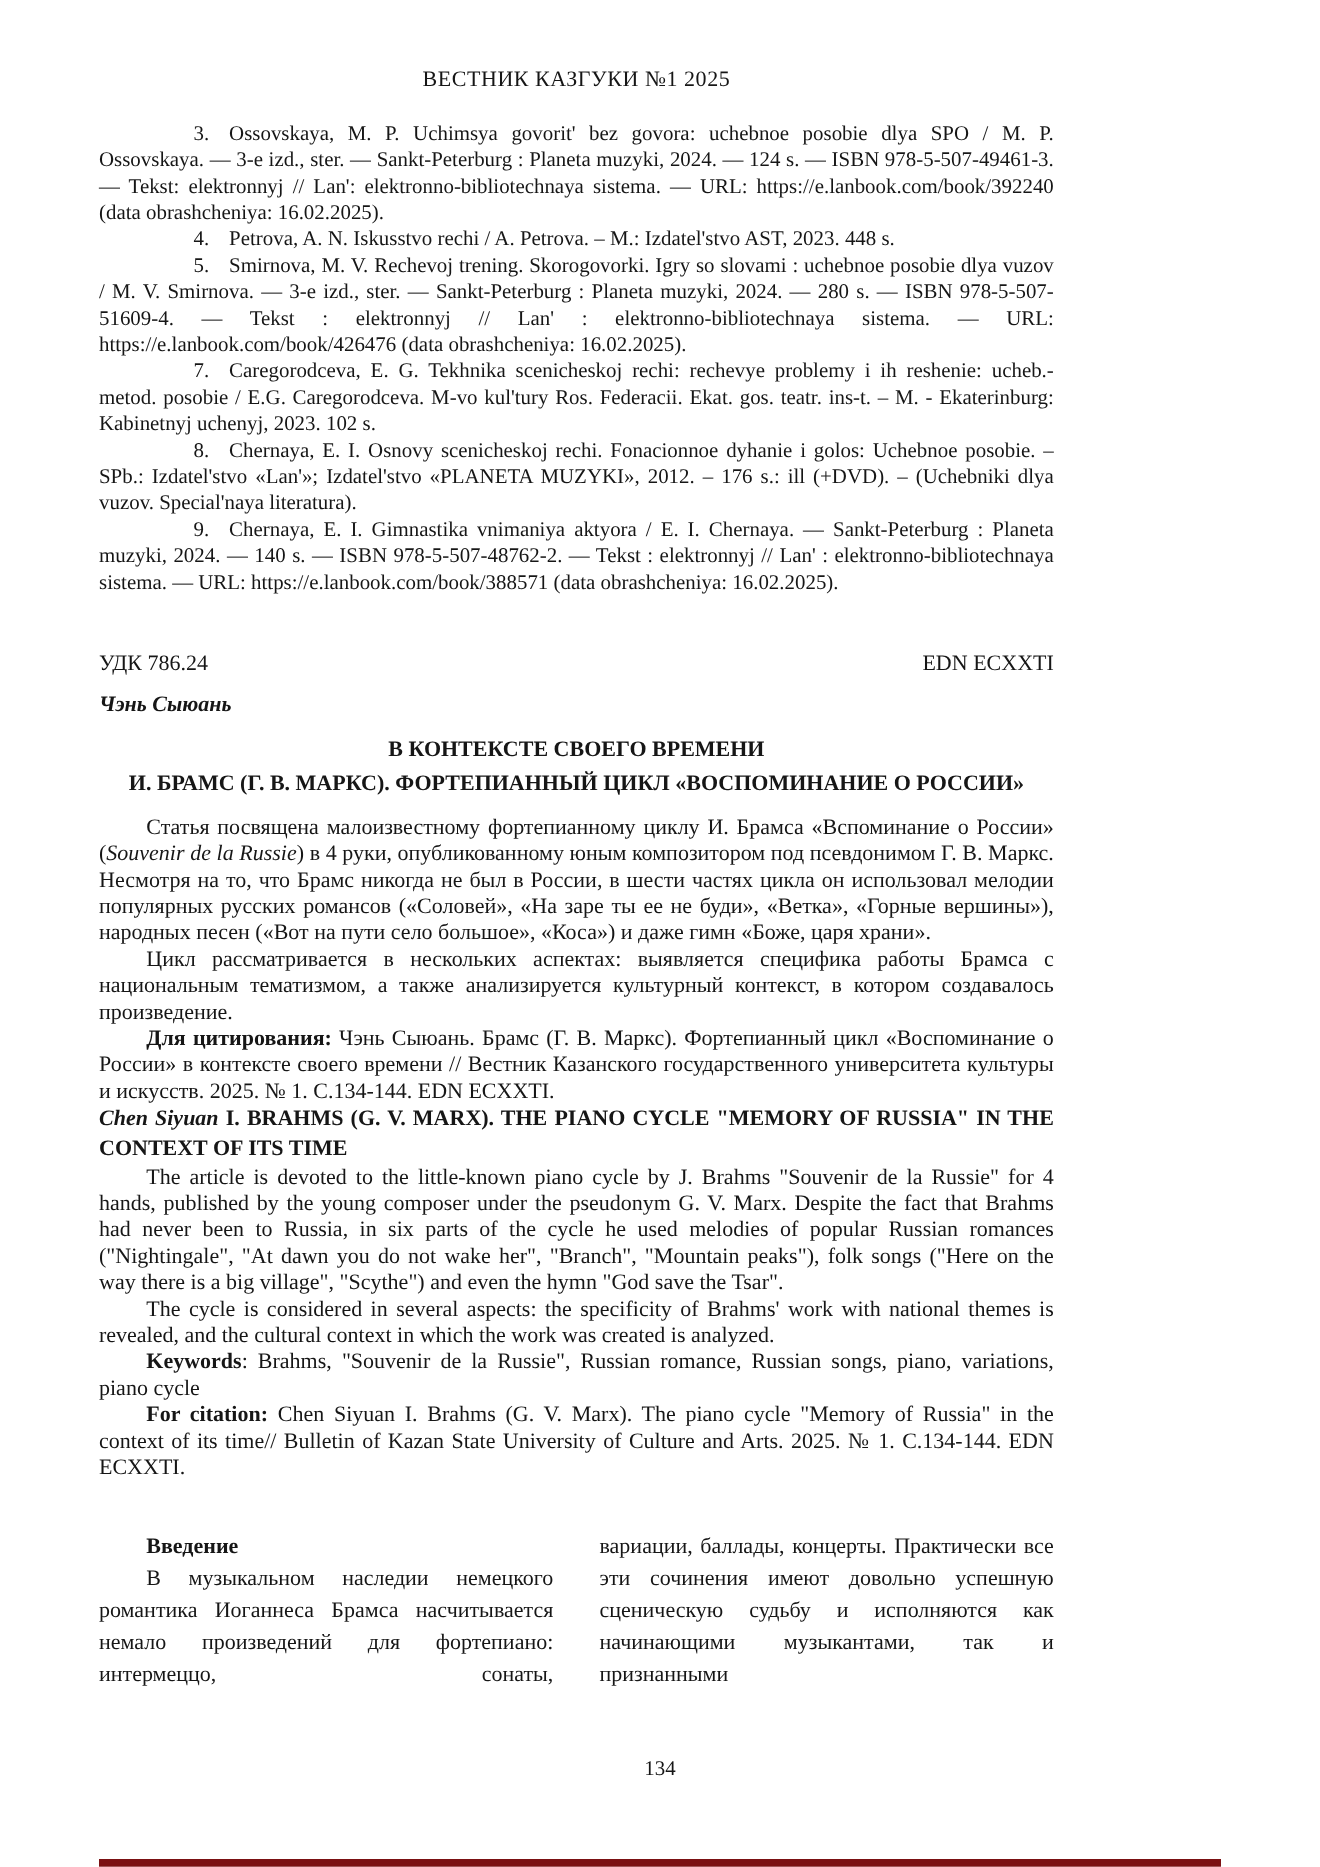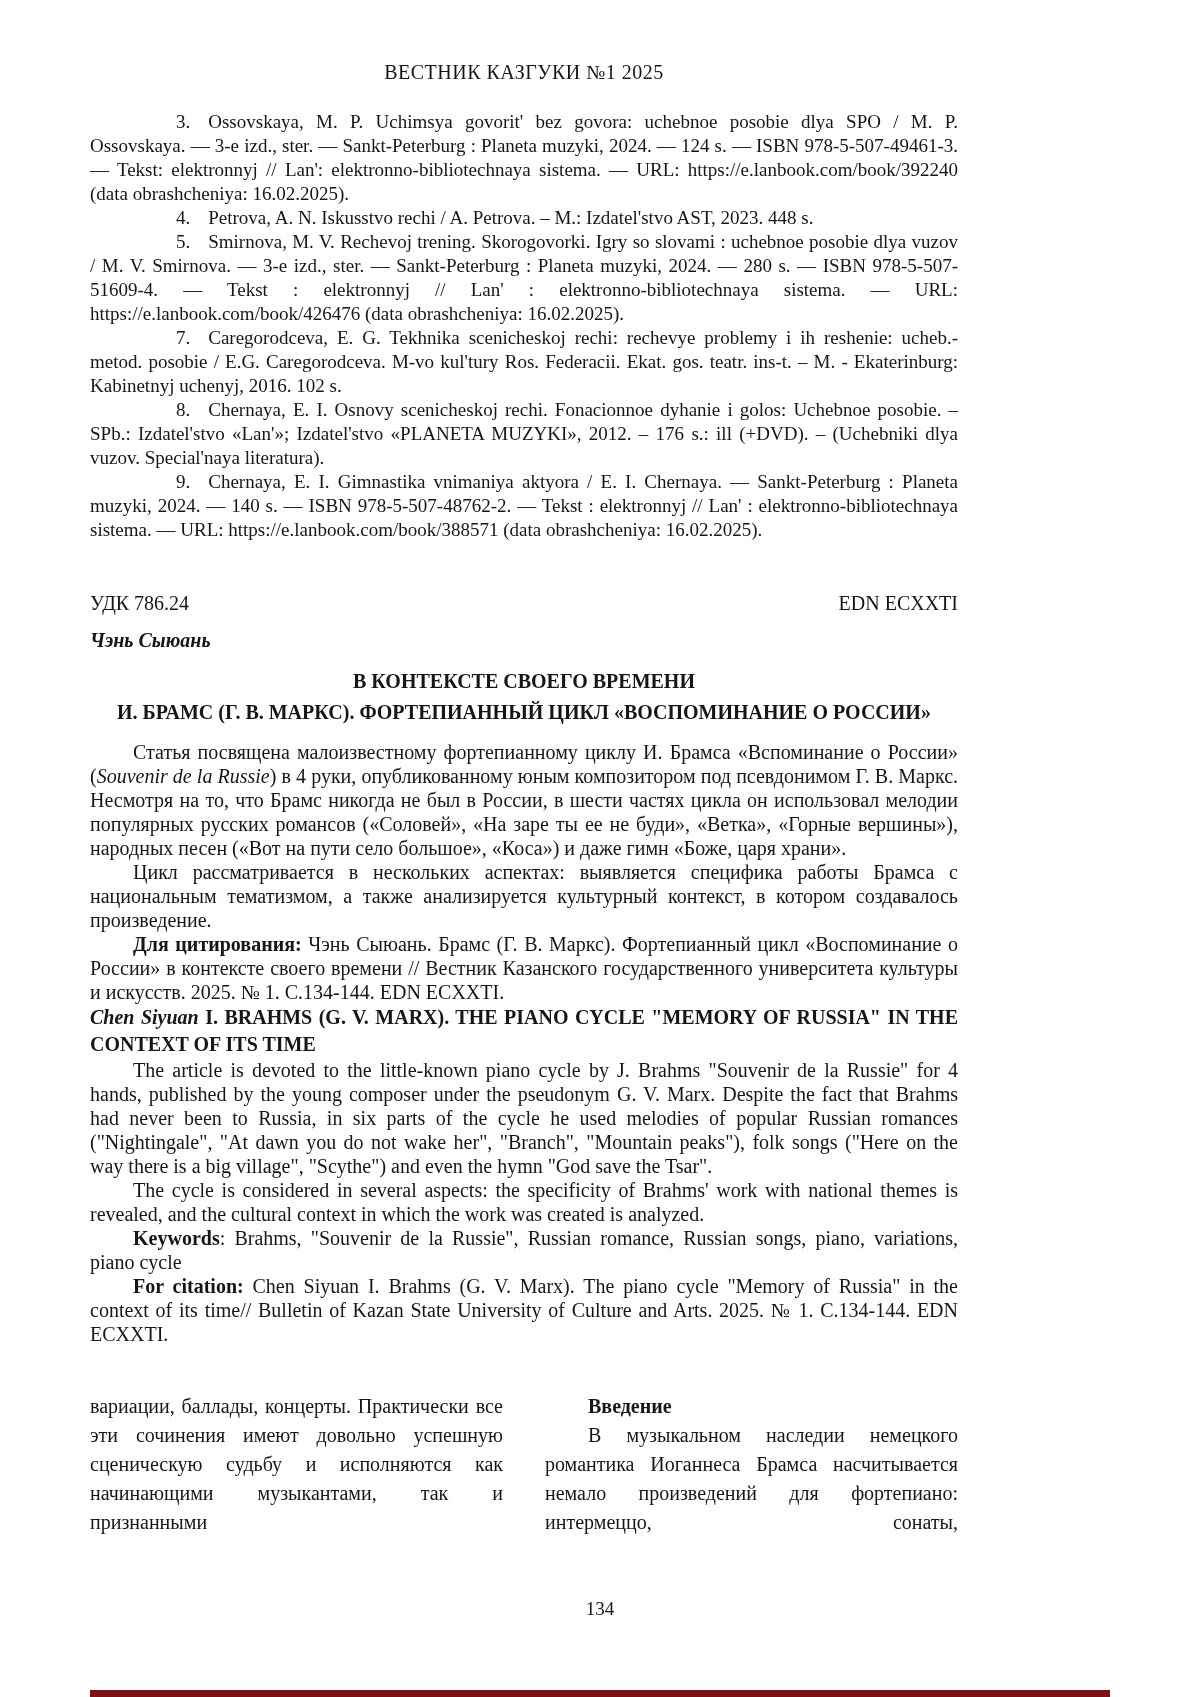--- a/index.html
+++ b/index.html
@@ -108,21 +108,21 @@
 <body>
 
 <div class="page">
 
   <div class="journal-header">ВЕСТНИК КАЗГУКИ №1 2025</div>
 
   <div class="refs">
     <p class="ref"><span class="ref-num">3.</span><span class="ref-gap"></span><span>Ossovskaya, M. P. Uchimsya govorit' bez govora: uchebnoe posobie dlya SPO / M. P. Ossovskaya. — 3-e izd., ster. — Sankt-Peterburg : Planeta muzyki, 2024. — 124 s. — ISBN 978-5-507-49461-3. — Tekst: elektronnyj // Lan': elektronno-bibliotechnaya sistema. — URL: https://e.lanbook.com/book/392240 (data obrashcheniya: 16.02.2025).</span></p>
     <p class="ref"><span class="ref-num">4.</span><span class="ref-gap"></span><span>Petrova, A. N. Iskusstvo rechi / A. Petrova. – M.: Izdatel'stvo AST, 2023. 448 s.</span></p>
     <p class="ref"><span class="ref-num">5.</span><span class="ref-gap"></span><span>Smirnova, M. V. Rechevoj trening. Skorogovorki. Igry so slovami : uchebnoe posobie dlya vuzov / M. V. Smirnova. — 3-e izd., ster. — Sankt-Peterburg : Planeta muzyki, 2024. — 280 s. — ISBN 978-5-507-51609-4. — Tekst : elektronnyj // Lan' : elektronno-bibliotechnaya sistema. — URL: https://e.lanbook.com/book/426476 (data obrashcheniya: 16.02.2025).</span></p>
-    <p class="ref"><span class="ref-num">7.</span><span class="ref-gap"></span><span>Caregorodceva, E. G. Tekhnika scenicheskoj rechi: rechevye problemy i ih reshenie: ucheb.-metod. posobie / E.G. Caregorodceva. M-vo kul'tury Ros. Federacii. Ekat. gos. teatr. ins-t. – M. - Ekaterinburg: Kabinetnyj uchenyj, 2016. 102 s.</span></p>
+    <p class="ref"><span class="ref-num">7.</span><span class="ref-gap"></span><span>Caregorodceva, E. G. Tekhnika scenicheskoj rechi: rechevye problemy i ih reshenie: ucheb.-metod. posobie / E.G. Caregorodceva. M-vo kul'tury Ros. Federacii. Ekat. gos. teatr. ins-t. – M. - Ekaterinburg: Kabinetnyj uchenyj, 2023. 102 s.</span></p>
     <p class="ref"><span class="ref-num">8.</span><span class="ref-gap"></span><span>Chernaya, E. I. Osnovy scenicheskoj rechi. Fonacionnoe dyhanie i golos: Uchebnoe posobie. – SPb.: Izdatel'stvo «Lan'»; Izdatel'stvo «PLANETA MUZYKI», 2012. – 176 s.: ill (+DVD). – (Uchebniki dlya vuzov. Special'naya literatura).</span></p>
     <p class="ref"><span class="ref-num">9.</span><span class="ref-gap"></span><span>Chernaya, E. I. Gimnastika vnimaniya aktyora / E. I. Chernaya. — Sankt-Peterburg : Planeta muzyki, 2024. — 140 s. — ISBN 978-5-507-48762-2. — Tekst : elektronnyj // Lan' : elektronno-bibliotechnaya sistema. — URL: https://e.lanbook.com/book/388571 (data obrashcheniya: 16.02.2025).</span></p>
   </div>
 
   <div class="meta-row">
     <span>УДК 786.24</span>
     <span>EDN ECXXTI</span>
   </div>
 
   <div class="author-row">Чэнь Сыюань</div>
@@ -138,25 +138,25 @@
     <p class="abs"><span class="b">Для цитирования:</span><span> Чэнь Сыюань. Брамс (Г. В. Маркс). Фортепианный цикл «Воспоминание о России» в контексте своего времени // Вестник Казанского государственного университета культуры и искусств. 2025. № 1. С.134-144. EDN ECXXTI.</span></p>
     <p class="abs no-indent title-en"><span class="i">Chen Siyuan</span><span> I. BRAHMS (G. V. MARX). THE PIANO CYCLE "MEMORY OF RUSSIA" IN THE CONTEXT OF ITS TIME</span></p>
     <p class="abs">The article is devoted to the little-known piano cycle by J. Brahms "Souvenir de la Russie" for 4 hands, published by the young composer under the pseudonym G. V. Marx. Despite the fact that Brahms had never been to Russia, in six parts of the cycle he used melodies of popular Russian romances ("Nightingale", "At dawn you do not wake her", "Branch", "Mountain peaks"), folk songs ("Here on the way there is a big village", "Scythe") and even the hymn "God save the Tsar".</p>
     <p class="abs">The cycle is considered in several aspects: the specificity of Brahms' work with national themes is revealed, and the cultural context in which the work was created is analyzed.</p>
     <p class="abs"><span class="b">Keywords</span><span>: Brahms, "Souvenir de la Russie", Russian romance, Russian songs, piano, variations, piano cycle</span></p>
     <p class="abs"><span class="b">For citation:</span><span> Chen Siyuan I. Brahms (G. V. Marx). The piano cycle "Memory of Russia" in the context of its time// Bulletin of Kazan State University of Culture and Arts. 2025. № 1. С.134-144. EDN ECXXTI.</span></p>
   </div>
 
   <div class="intro">
     <div class="col">
-      <p class="intro-par no-indent">вариации, баллады, концерты. Практически все эти сочинения имеют довольно успешную сценическую судьбу и исполняются как начинающими музыкантами, так и признанными</p>
+      <div class="intro-heading">Введение</div>
+      <p class="intro-par">В музыкальном наследии немецкого романтика Иоганнеса Брамса насчитывается немало произведений для фортепиано: интермеццо, сонаты,</p>
     </div>
     <div class="col">
-      <div class="intro-heading">Введение</div>
-      <p class="intro-par">В музыкальном наследии немецкого романтика Иоганнеса Брамса насчитывается немало произведений для фортепиано: интермеццо, сонаты,</p>
+      <p class="intro-par no-indent">вариации, баллады, концерты. Практически все эти сочинения имеют довольно успешную сценическую судьбу и исполняются как начинающими музыкантами, так и признанными</p>
     </div>
   </div>
 
   <div class="page-number">134</div>
 
   <div class="footer-bar" style="background: rgb(123, 17, 19);"></div>
 
 </div>
 
 </body></html>

